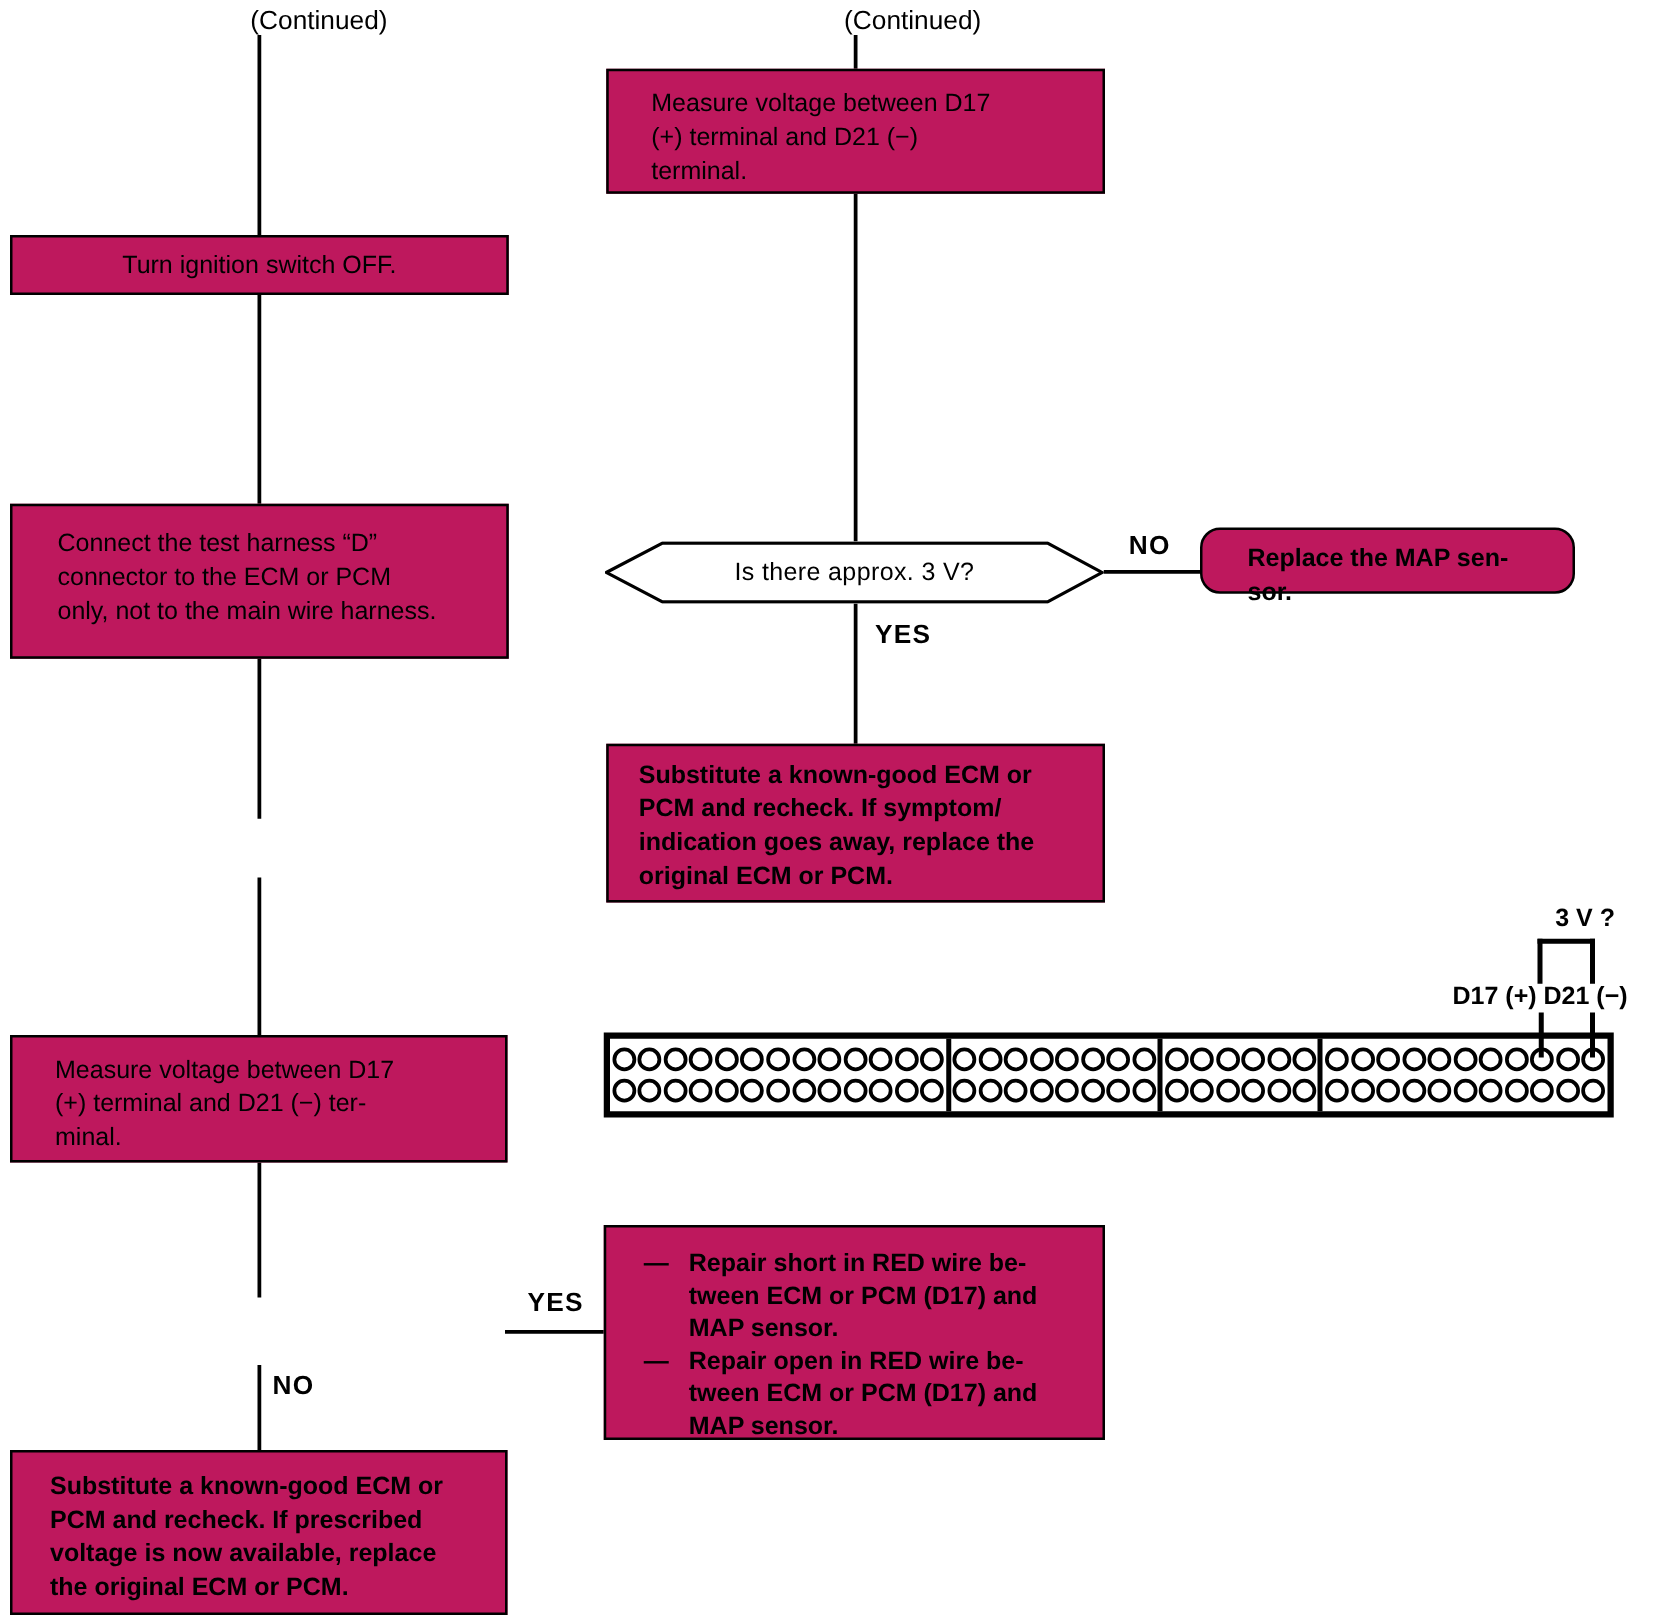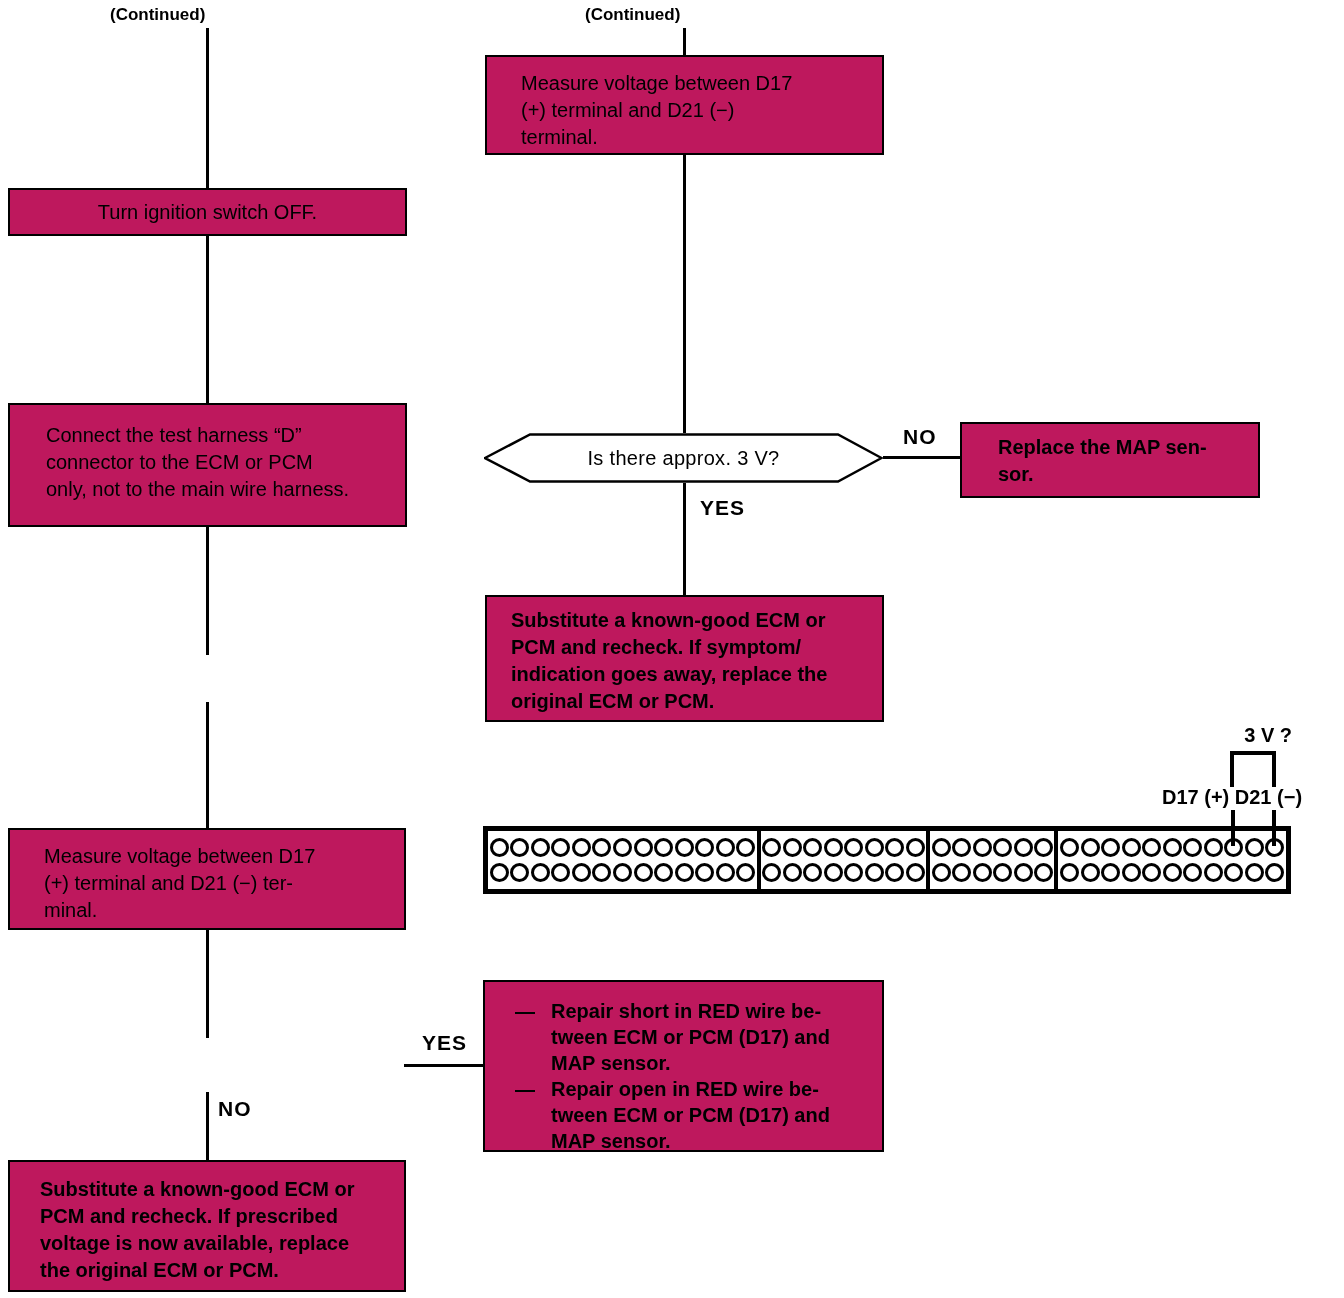--- a/index.html
+++ b/index.html
@@ -8,21 +8,21 @@
     font-family:"Liberation Sans",sans-serif;color:#000;overflow:hidden;
   }
   .vline,.hline{position:absolute;background:#000;}
   .box{
     position:absolute;border:2.5px solid #000;background:#be185d;box-sizing:border-box;
     font-size:20px;line-height:27px;
   }
   .box .box-text{white-space:pre-line;}
   .box.center{display:flex;align-items:center;justify-content:center;text-align:center;}
   .bold{font-weight:bold;}
-  .continued{position:absolute;font-size:17px;text-align:left;width:200px;font-weight:bold;}
+  .continued{position:absolute;font-size:21px;text-align:right;width:200px;}
   .branch-label{position:absolute;font-weight:bold;font-size:21px;letter-spacing:1px;}
   .hex{position:absolute;}
   .hex svg{position:absolute;left:0;top:0;}
   .hex .hex-text{
     position:absolute;left:0;top:0;width:100%;height:100%;
     display:flex;align-items:center;justify-content:center;
     font-size:20px;letter-spacing:.3px;
   }
   .repair-item{display:flex;font-weight:bold;line-height:26px;}
   .repair-item .dash{width:36px;flex:none;}
@@ -100,21 +100,21 @@
 
   <div class="hex" style="left:484px;top:433px;width:399px;height:50px;">
     <svg width="399" height="50" viewBox="0 0 399 50">
       <polygon points="1,25 46,1.5 354,1.5 397.5,25 354,48.5 46,48.5" fill="#ffffff" stroke="#000000" stroke-width="2.5"></polygon>
     </svg>
     <div class="hex-text">Is there approx. 3 V?</div>
   </div>
   <div class="branch-label" style="left:903px;top:425px;">NO</div>
   <div class="branch-label" style="left:700px;top:496px;">YES</div>
 
-  <div class="box bold" style="left:960px;top:422px;width:300px;height:76px;padding:10px 8px 0 36px;">
+  <div class="box bold" style="left:960px;top:422px;width:300px;height:53px;padding:10px 8px 0 36px;border-radius:16px;">
     <div class="box-text">Replace the MAP sen-
 sor.</div>
   </div>
 
   <div class="box bold" style="left:485px;top:595px;width:399px;height:127px;padding:10px 6px 0 24px;">
     <div class="box-text">Substitute a known-good ECM or
 PCM and recheck. If symptom/
 indication goes away, replace the
 original ECM or PCM.</div>
   </div>

